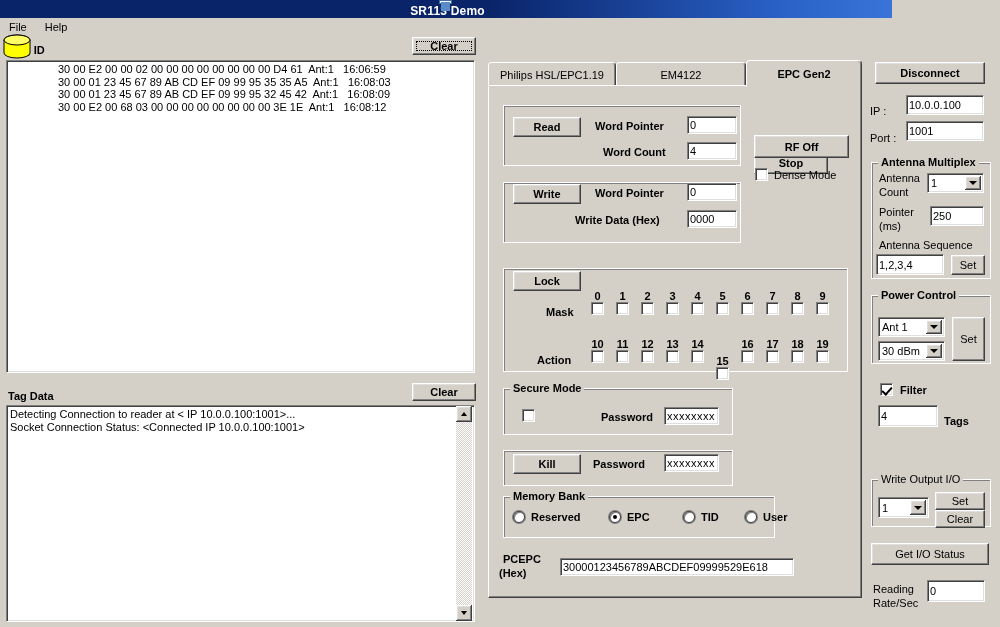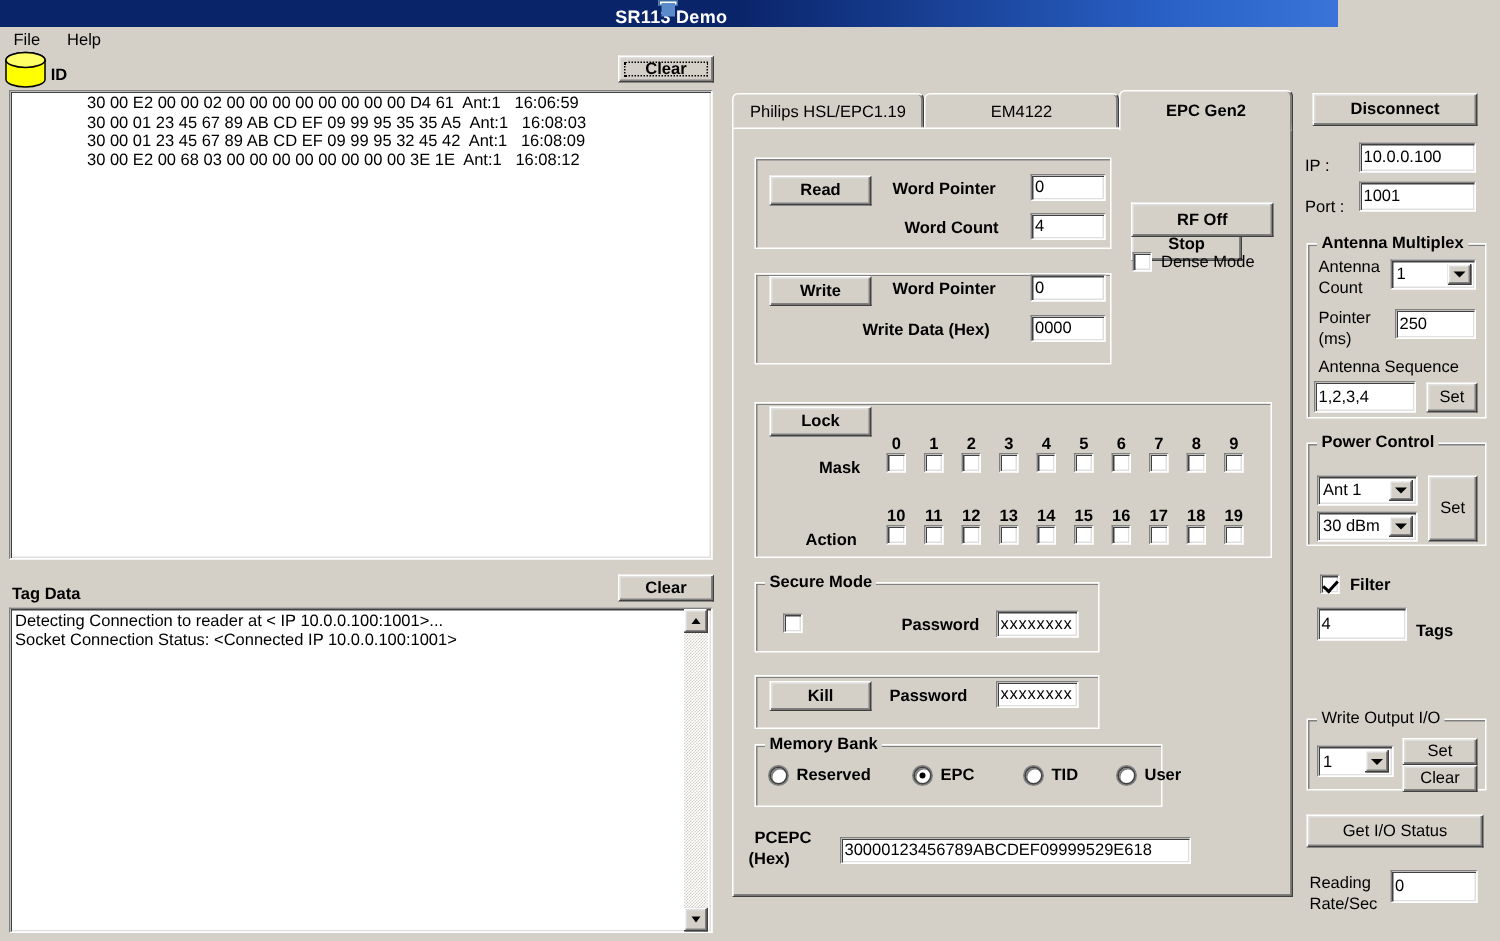--- a/index.html
+++ b/index.html
@@ -386,21 +386,21 @@
         </div>
         <div style="width: 25px; display: flex; flex-direction: column; align-items: center;">
           <div style="font-size: 11px; font-weight: bold; line-height: 12px;">13</div>
           <span class="cbox"></span>
         </div>
         <div style="width: 25px; display: flex; flex-direction: column; align-items: center;">
           <div style="font-size: 11px; font-weight: bold; line-height: 12px;">14</div>
           <span class="cbox"></span>
         </div>
         <div style="width: 25px; display: flex; flex-direction: column; align-items: center;">
-          <div style="font-size: 11px; font-weight: bold; line-height: 12px;">15</div>
+          <div style="font-size: 11px; font-weight: bold; line-height: 12px; margin-top: 17px;">15</div>
           <span class="cbox"></span>
         </div>
         <div style="width: 25px; display: flex; flex-direction: column; align-items: center;">
           <div style="font-size: 11px; font-weight: bold; line-height: 12px;">16</div>
           <span class="cbox"></span>
         </div>
         <div style="width: 25px; display: flex; flex-direction: column; align-items: center;">
           <div style="font-size: 11px; font-weight: bold; line-height: 12px;">17</div>
           <span class="cbox"></span>
         </div>

